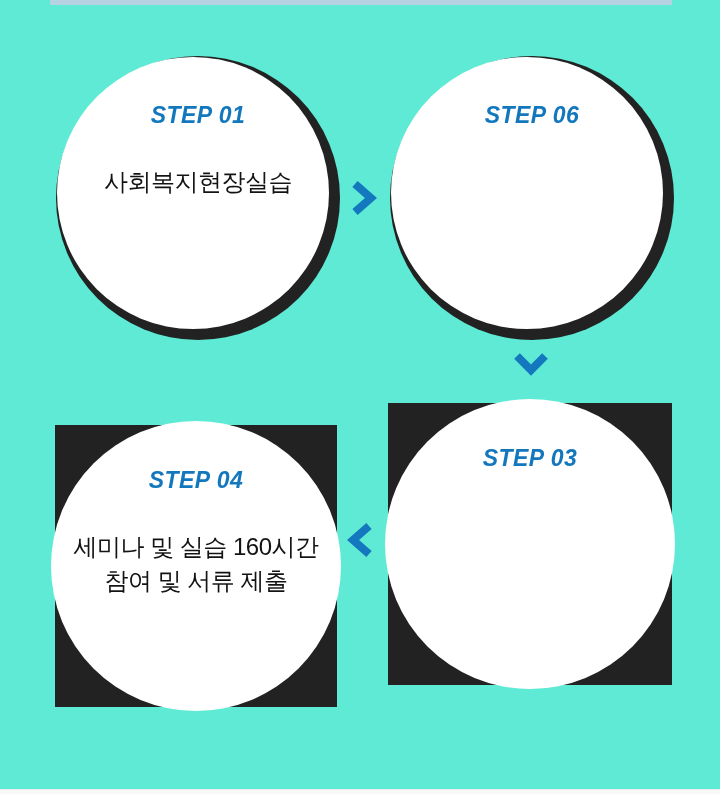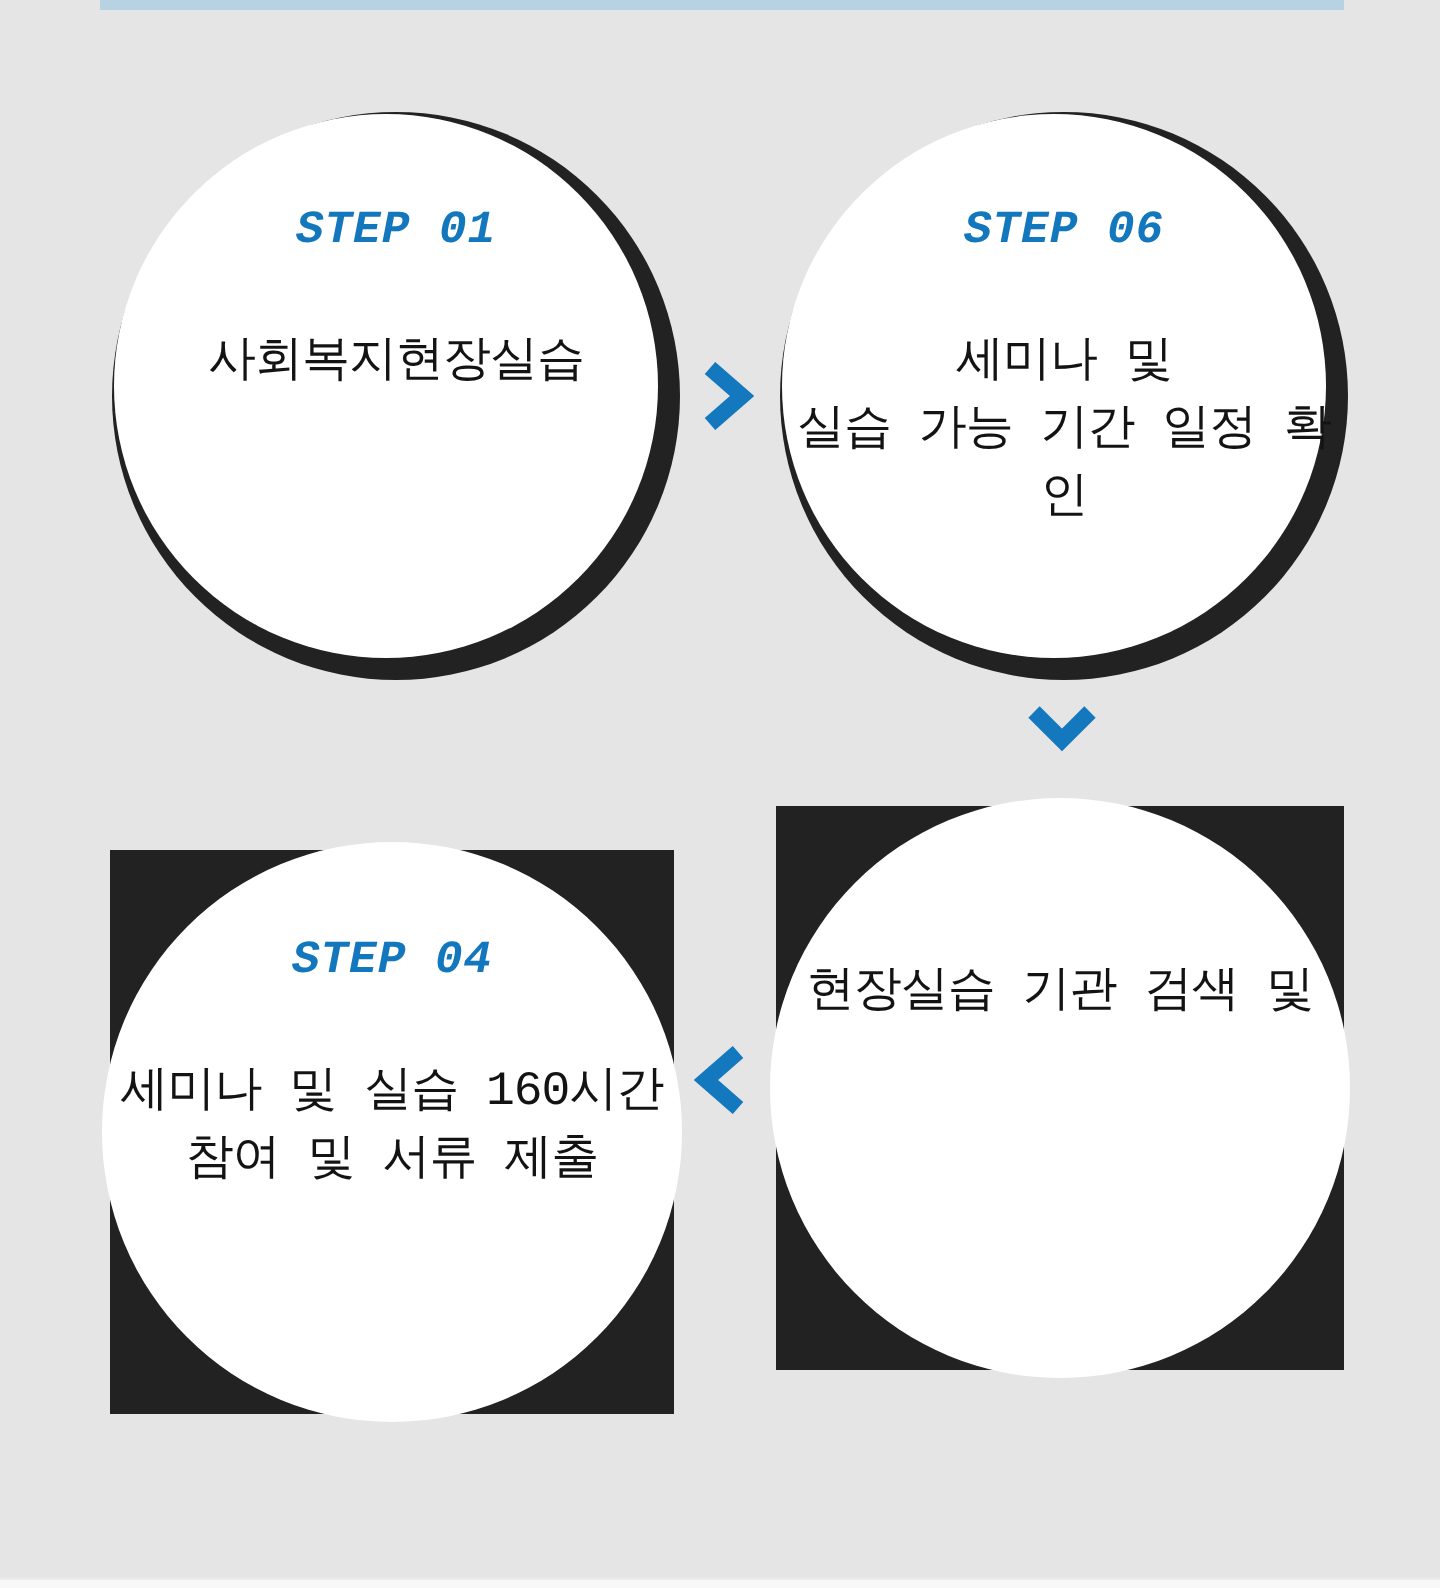--- a/index.html
+++ b/index.html
@@ -1,18 +1,18 @@
 <!DOCTYPE html>
 <html><head>
 <meta charset="utf-8">
 <style>
   html,body { margin:0; padding:0; background:#fff; }
   .canvas {
-    position:relative; width:720px; height:794px; background:#e5e5e5;
-    font-family:Liberation Mono, monospace; overflow:hidden;
+    position:relative; width:720px; height:794px; background:#5eead4;
+    font-family:Liberation Sans, sans-serif; overflow:hidden;
   }
   .top-bar { position:absolute; left:50px; top:0; width:622px; height:5px; background:#b7d3e3; }
   .bottom-strip { position:absolute; left:0; bottom:0; width:720px; height:5px;
     background:#f8f8f9; border-top:1px solid #ededed; box-sizing:border-box; }
 
   .card { position:absolute; }
   .card.c1 { left:56px;  top:56px;  width:284px; height:284px; }
   .card.c2 { left:390px; top:56px;  width:284px; height:284px; }
   .card.c3 { left:388px; top:403px; width:284px; height:282px; }
   .card.c4 { left:55px;  top:425px; width:282px; height:282px; }
@@ -66,39 +66,35 @@
     <svg width="26" height="34" viewBox="0 0 26 34">
       <path d="M4 3 L20 17 L4 31" fill="none" stroke="#1478be" stroke-width="8" stroke-linecap="butt" stroke-linejoin="miter"></path>
     </svg>
   </div>
 
   <div class="card c2">
     <div class="crescent"></div>
     <div class="face"></div>
     <div class="content">
       <div class="step-label">STEP 06</div>
-      <div class="desc">
-        <span>세미나 및</span>
-        <span>실습 가능 기간 일정 확인</span>
-      </div>
     </div>
   </div>
 
   <div class="chev chev-down">
     <svg width="34" height="26" viewBox="0 0 34 26">
       <path d="M3 4 L17 18 L31 4" fill="none" stroke="#1478be" stroke-width="8" stroke-linecap="butt" stroke-linejoin="miter"></path>
     </svg>
   </div>
 
   <div class="card c3">
     <div class="square"></div>
     <div class="face"></div>
     <div class="content">
+      <div class="step-label">STEP 03</div>
       <div class="desc">
-        <span>현장실습 기관 검색 및</span>
       </div>
     </div>
   </div>
 
   <div class="chev chev-left">
     <svg width="26" height="34" viewBox="0 0 26 34">
       <path d="M22 3 L6 17 L22 31" fill="none" stroke="#1478be" stroke-width="8" stroke-linecap="butt" stroke-linejoin="miter"></path>
     </svg>
   </div>
 

